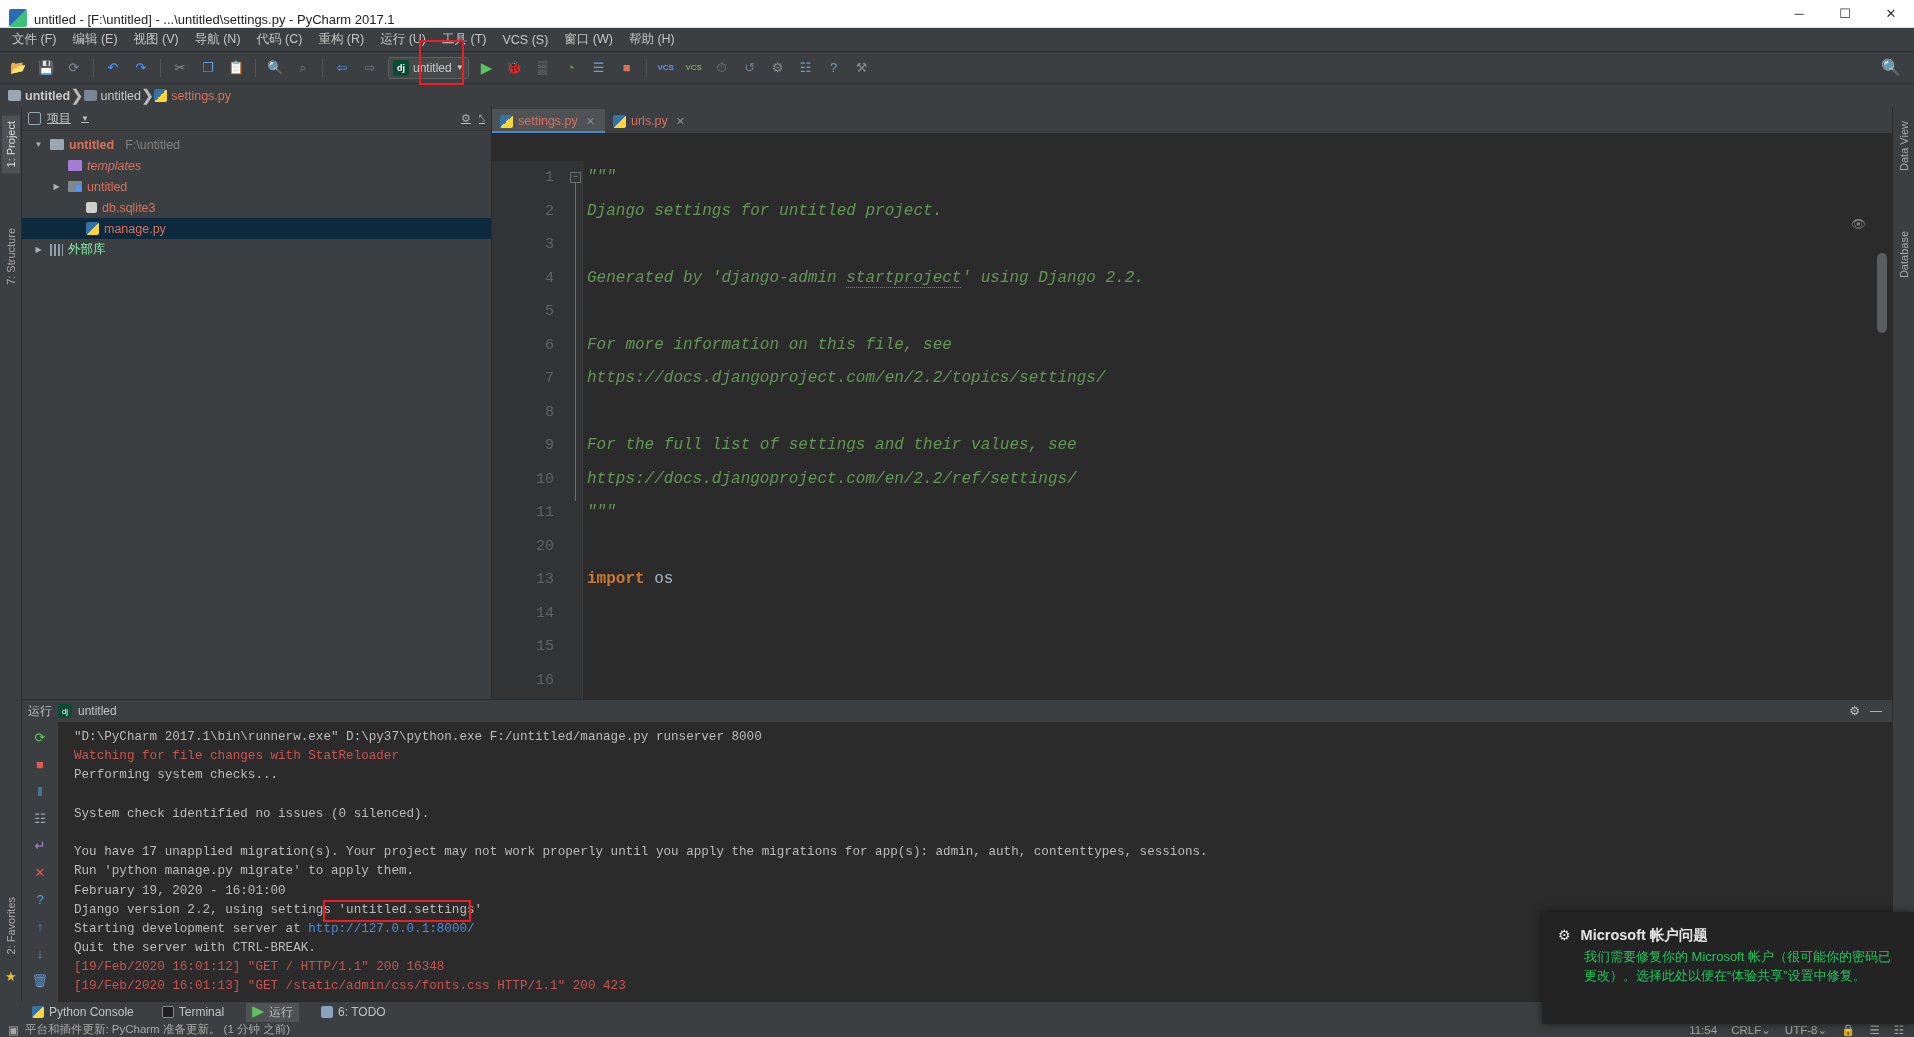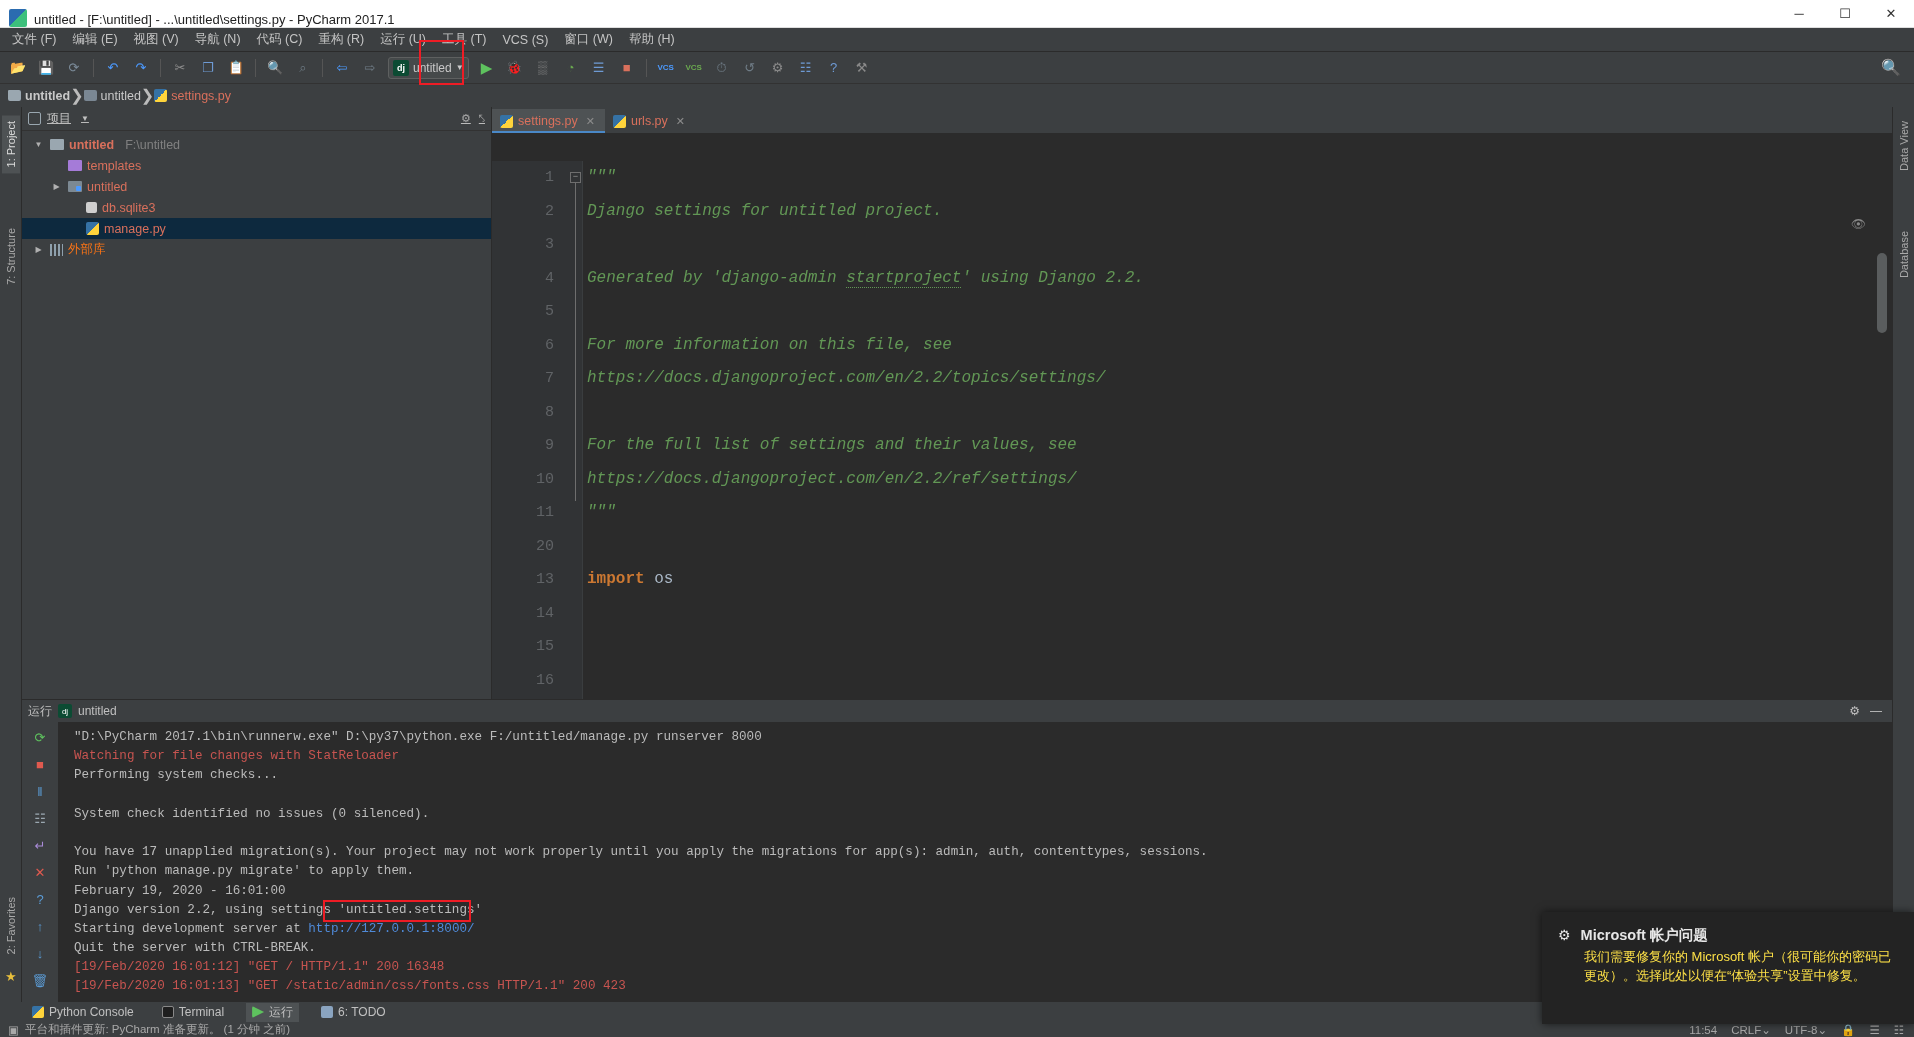--- a/index.html
+++ b/index.html
@@ -150,21 +150,21 @@
   .ic-db { width: 11px; height: 11px; background: #cfcfcf; border-radius: 2px; flex: none; }
   .ic-py {
     width: 13px; height: 13px; flex: none; border-radius: 2px;
     background: linear-gradient(135deg,#3572a5 0 50%, #ffd43b 50% 100%);
   }
   .ic-lib { width: 13px; height: 12px; flex: none;
     background: repeating-linear-gradient(90deg,#8ea0ad 0 2px,#3c3f41 2px 4px); }
   .tn { color: #d9705c; }
   .tn.bold { font-weight: bold; }
   .tn.path { color: #808080; font-weight: normal; margin-left: 6px; }
-  .tn.plain { color: #f97316; }
+  .tn.plain { color: #86efac; }
 
   
   .editor-area {
     position: absolute; left: 492px; top: 107px; width: 1400px; height: 592px;
     background: #2b2b2b;
   }
   .tabbar { height: 26px; background: #3c3f41; display: flex; align-items: flex-end; }
   .etab {
     display: flex; align-items: center; gap: 5px; height: 24px;
     padding: 0 10px 0 8px; font-size: 12.5px; color: #d9705c; position: relative;
@@ -268,21 +268,21 @@
   
   .toast {
     position: absolute; left: 1542px; top: 912px; width: 372px; height: 112px;
     background: #232323; color: #e6e6e6; padding: 14px 16px 0 16px;
     box-shadow: 0 0 8px rgba(0,0,0,.6);
   }
   .toast-row { display: flex; gap: 10px; align-items: flex-start; }
   .toast-gear { font-size: 14px; color: #e6e6e6; margin-top: 1px; }
   .toast-title { font-size: 14.5px; font-weight: bold; }
   .toast-body {
-    font-size: 13px; line-height: 1.45; color: #fde047; margin: 3px 0 12px 26px;
+    font-size: 13px; line-height: 1.45; color: #22c55e; margin: 3px 0 12px 26px;
   }
 </style>
 </head>
 <body>
 
 <div id="app">
 
   <div class="titlebar">
     <div class="tb-icon"></div>
     <div class="tb-text">untitled - [F:\untitled] - ...\untitled\settings.py - PyCharm 2017.1</div>
@@ -391,21 +391,21 @@
         <span>⤣</span>
       </div>
     </div>
     <div class="pp-tree" id="pp-tree">
         <div class="tree-row" style="padding-left: 10px;">
           <span class="tw">▼</span>
           <span class="ic-folder"></span>
           <span class="tn bold">untitled</span>
           <span class="tn path">F:\untitled</span>
         </div>
-        <div class="tree-row" style="padding-left: 28px;">
+        <div class="tree-row" style="padding-left: 28px; font-style: italic;">
           <span class="tw"></span>
           <span class="ic-folder tmpl"></span>
           <span class="tn">templates</span>
         </div>
         <div class="tree-row" style="padding-left: 28px;">
           <span class="tw">▶</span>
           <span class="ic-folder src"></span>
           <span class="tn">untitled</span>
         </div>
         <div class="tree-row" style="padding-left: 46px;">

